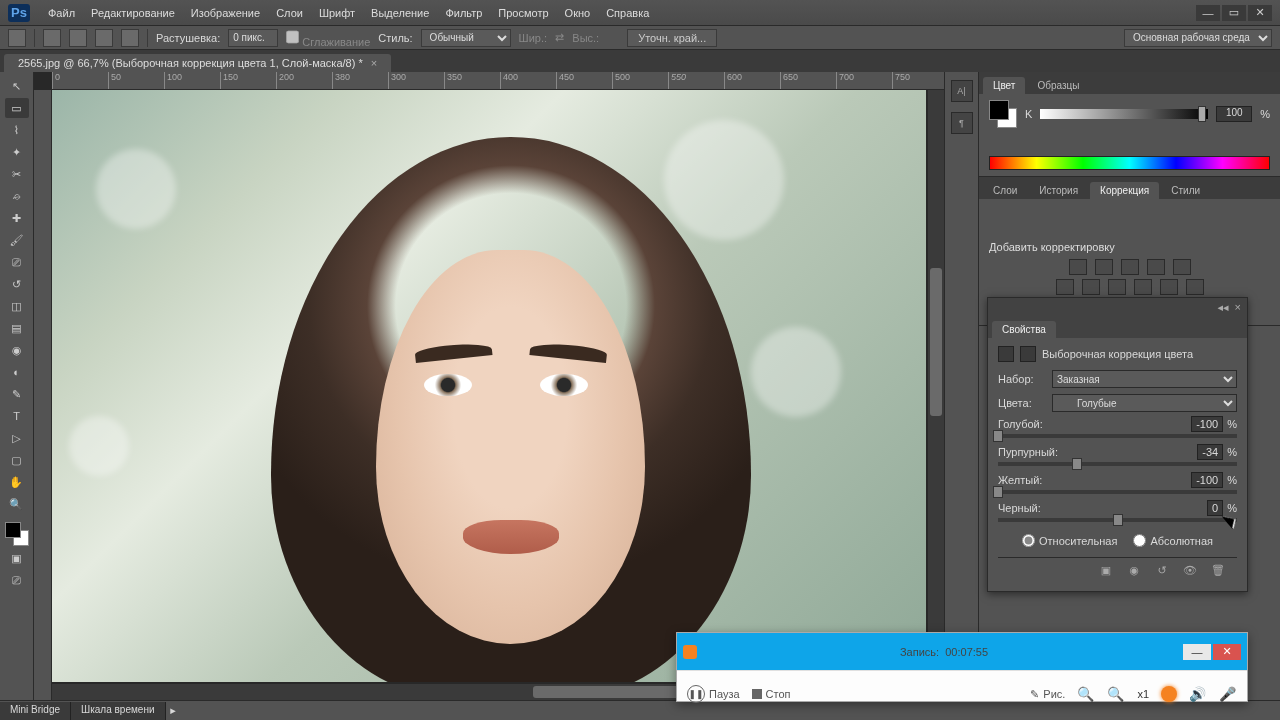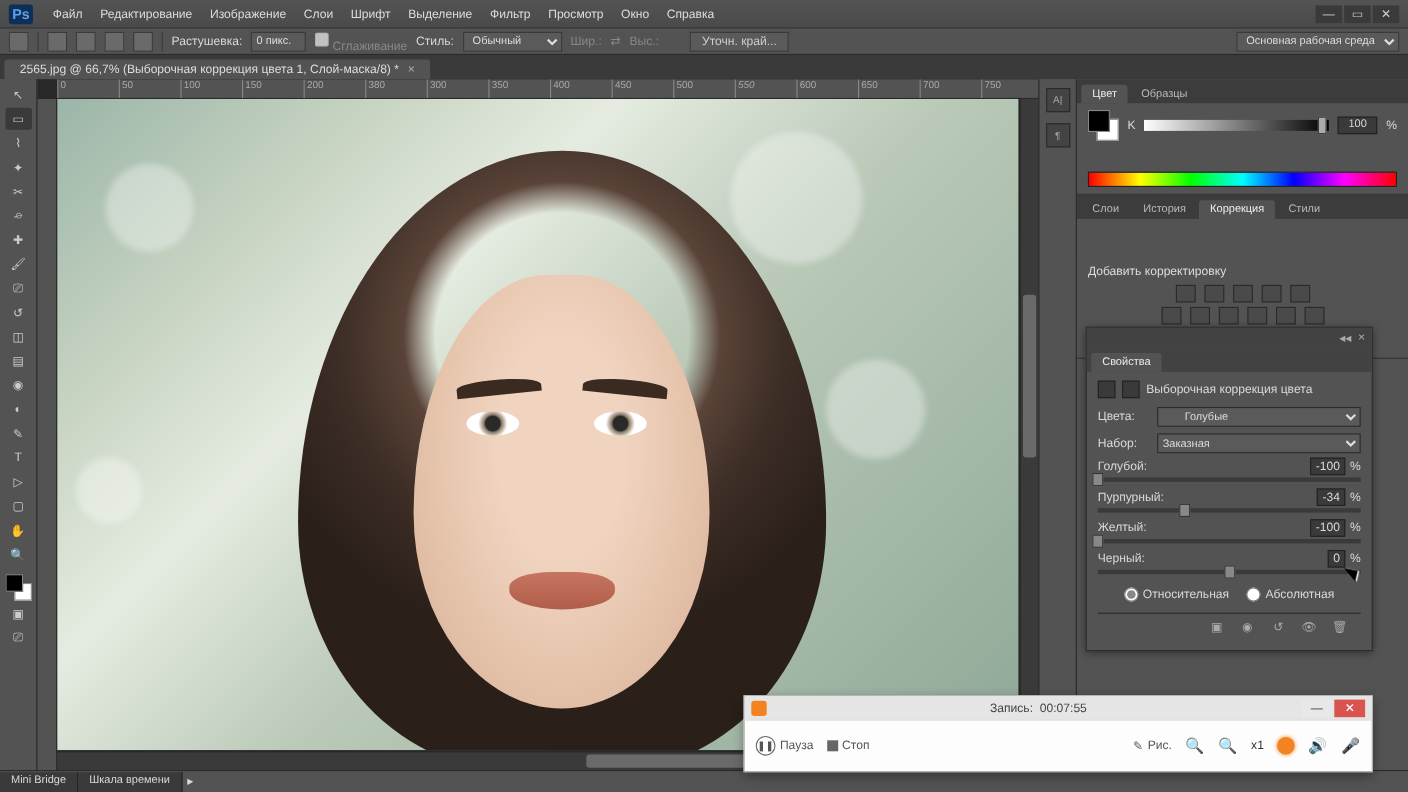--- a/index.html
+++ b/index.html
@@ -87,21 +87,21 @@
 .radio-row label { display:flex; align-items:center; gap:4px; }
 .radio-row input { accent-color:#888; }
 .props-footer { height:26px; border-top:1px solid #2a2a2a; display:flex; align-items:center; justify-content:flex-end; gap:10px; padding:0 10px; margin-top:10px; }
 .props-footer .f { width:18px; height:16px; color:#aaa; display:flex; align-items:center; justify-content:center; }
 
 .statusbar { position:absolute; bottom:0; left:0; right:0; height:20px; background:#535353; border-top:1px solid #2a2a2a; display:flex; align-items:center; padding:0 8px; font-size:10px; gap:12px; }
 .status-tabs { position:absolute; bottom:0; left:0; height:18px; display:flex; }
 .status-tabs .st { background:#3a3a3a; padding:2px 10px; font-size:10px; border-right:1px solid #222; }
 
 .recorder { position:absolute; left:676px; top:632px; width:572px; height:70px; background:#fdfdfd; border:1px solid #aaa; box-shadow:0 3px 10px rgba(0,0,0,0.4); color:#333; }
-.recorder .titlebar { height:22px; background:#e5e5e5; display:flex; align-items:center; padding:0 6px; border-bottom:1px solid #e0e0e0; font-size:11px; }
+.recorder .titlebar { height:38px; background:#0ea5e9; display:flex; align-items:center; padding:0 6px; border-bottom:1px solid #e0e0e0; font-size:11px; }
 .recorder .titlebar .ric { width:14px; height:14px; background:#f58220; border-radius:3px; margin-right:8px; }
 .recorder .titlebar .title { flex:1; text-align:center; color:#444; }
 .recorder .titlebar .btns { display:flex; gap:2px; }
 .recorder .titlebar .btns .b { width:28px; height:16px; background:#e8e8e8; display:flex; align-items:center; justify-content:center; font-size:11px; }
 .recorder .titlebar .btns .close { background:#d9534f; color:#fff; }
 .recorder .ctrls { height:46px; display:flex; align-items:center; padding:0 10px; gap:12px; }
 .recorder .rbtn { display:flex; align-items:center; gap:4px; color:#555; font-size:12px; }
 .recorder .ic { width:18px; height:18px; border:1.5px solid #666; border-radius:50%; display:flex; align-items:center; justify-content:center; font-size:9px; }
 .recorder .sq { width:10px; height:10px; background:#666; }
 .recorder .right { margin-left:auto; display:flex; align-items:center; gap:12px; }
@@ -304,26 +304,26 @@
       <div class="panel-tabs" style="background:#424242">
         <div class="ptab active">Свойства</div>
       </div>
       <div class="props-body">
         <div class="props-head">
           <div class="ic"></div>
           <div class="ic"></div>
           <span>Выборочная коррекция цвета</span>
         </div>
         <div class="prop-row">
+          <label>Набор:</label>
+          <select><option>Заказная</option></select>
+        </div>
+        <div class="prop-row">
           <label>Цвета:</label>
           <select style="padding-left:20px;position:relative"><option>Голубые</option></select>
-        </div>
-        <div class="prop-row">
-          <label>Набор:</label>
-          <select><option>Заказная</option></select>
         </div>
         <div id="sliders">
             <div class="slider-block">
               <div class="lbl">
                 <span>Голубой:</span>
                 <span><span class="val">-100</span><span class="pct">%</span></span>
               </div>
               <div class="track">
                 <div class="h" style="left:0%"></div>
               </div>

